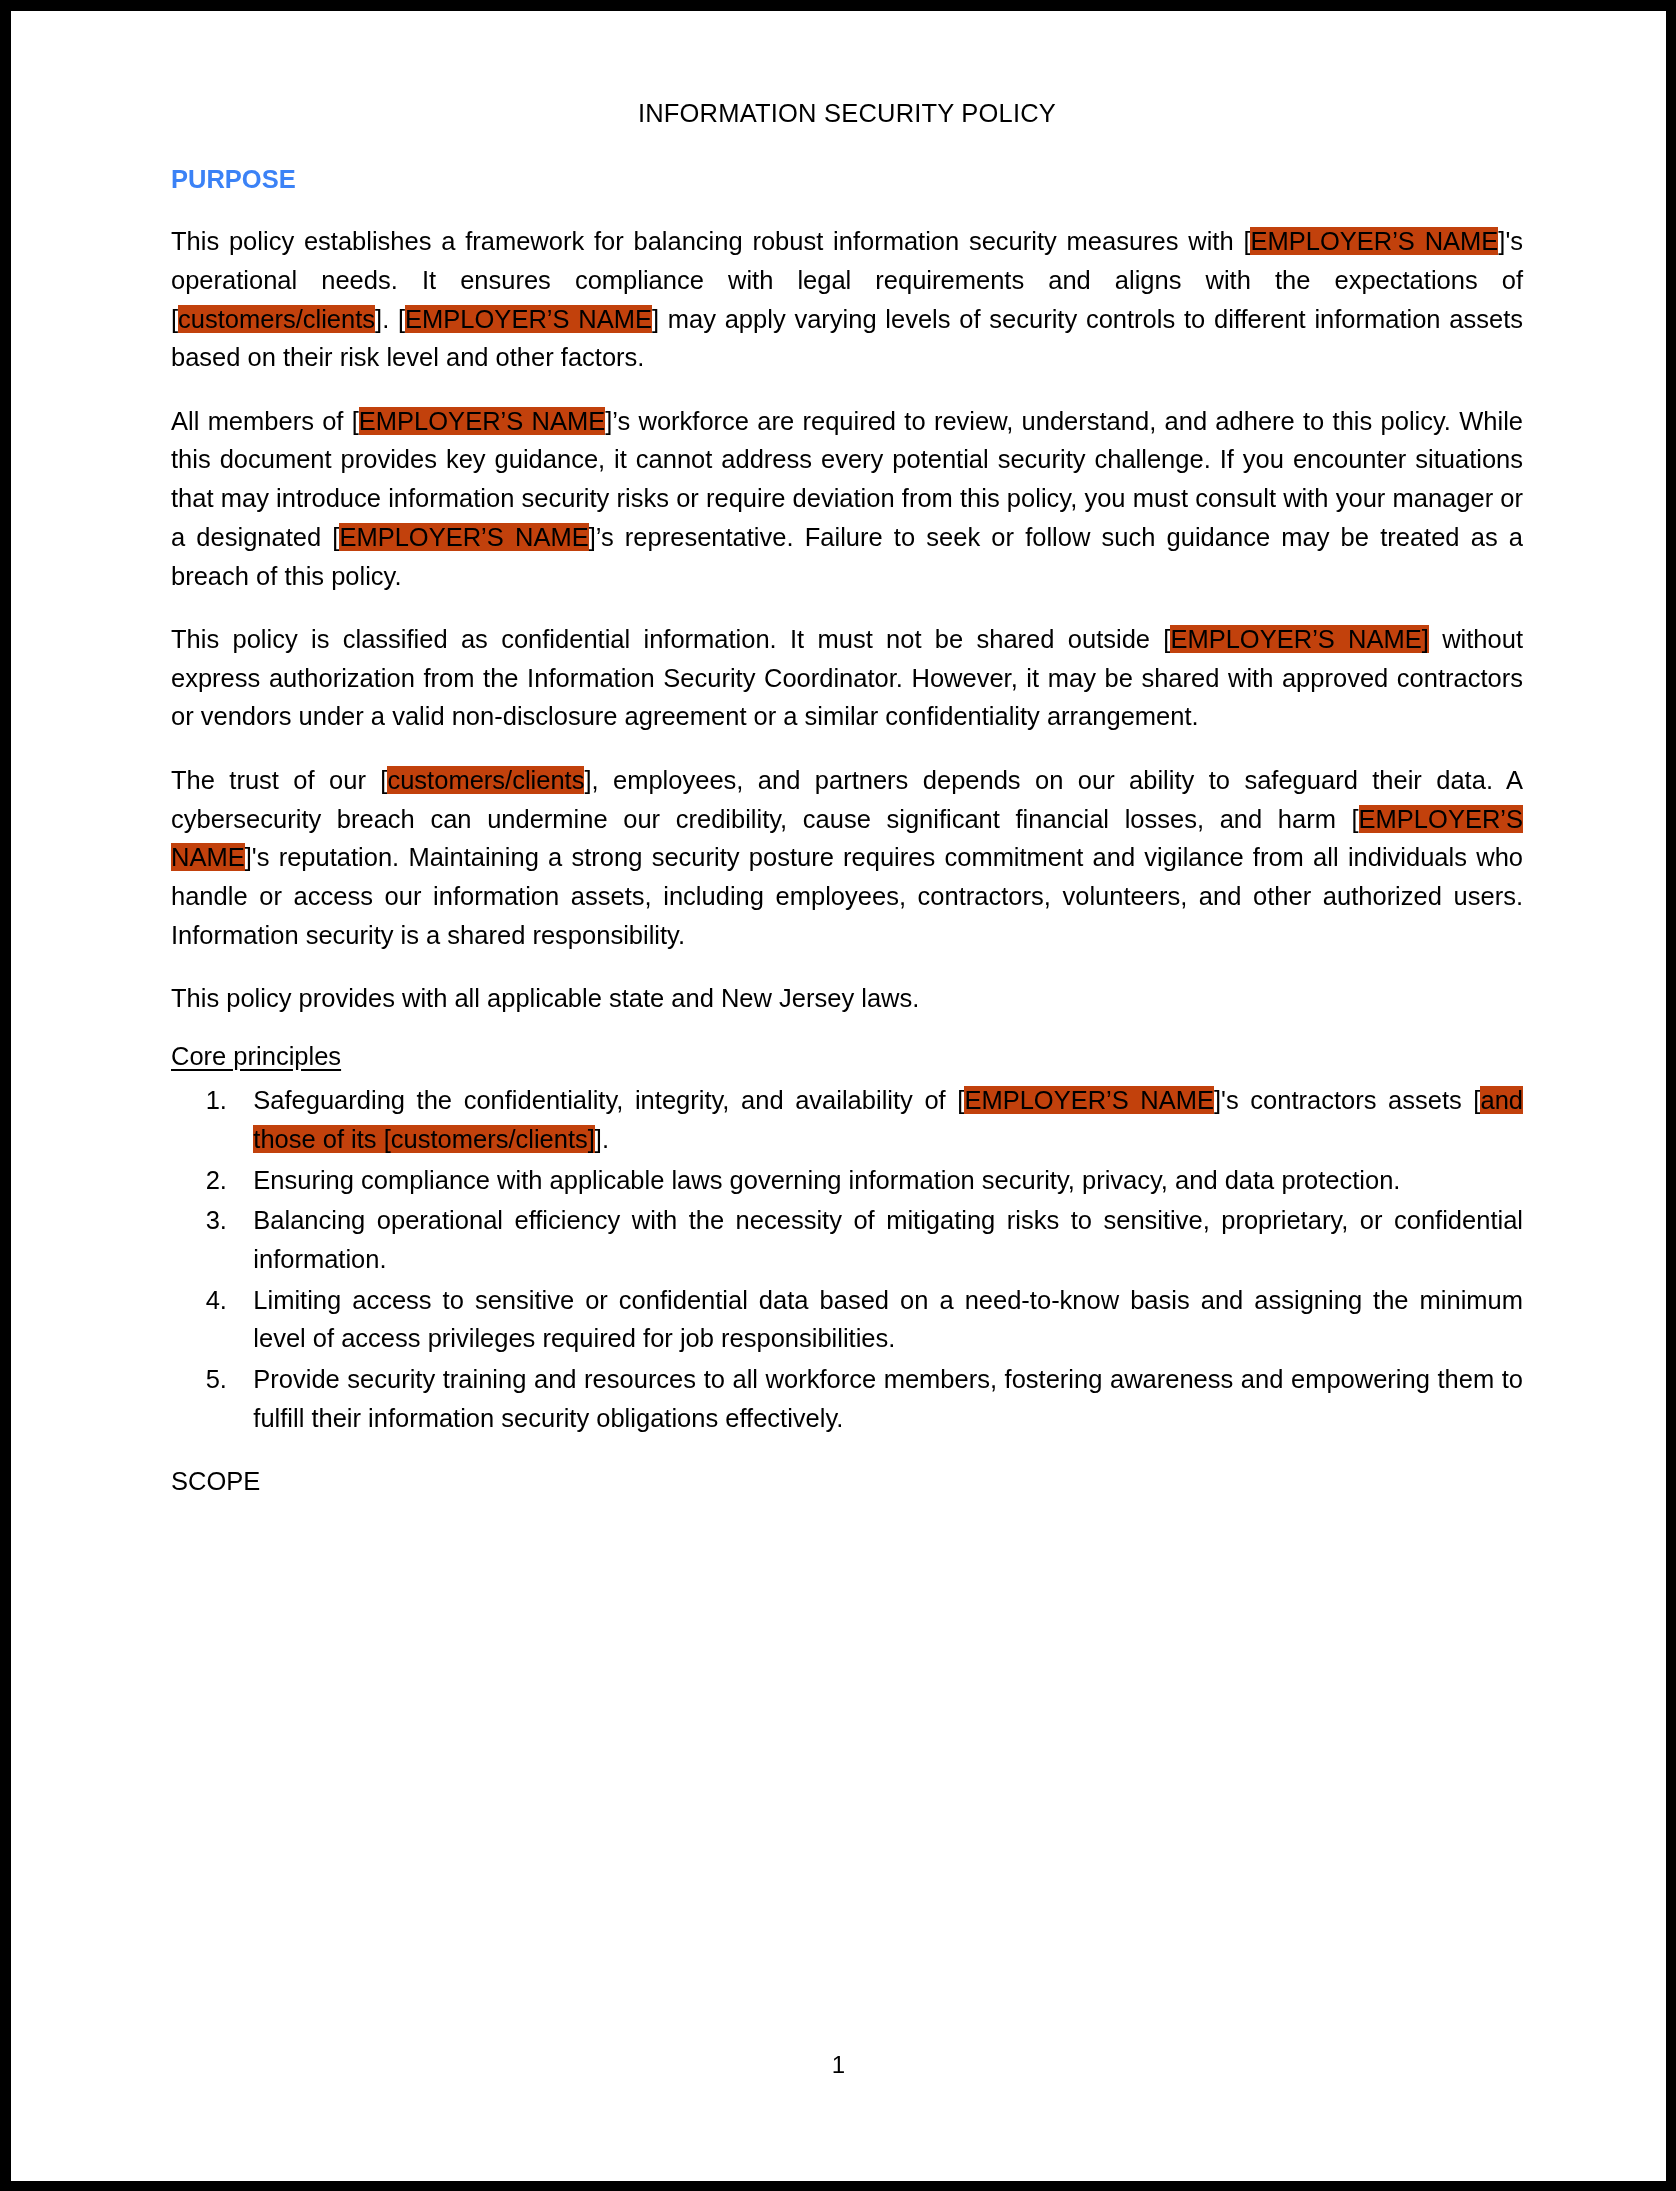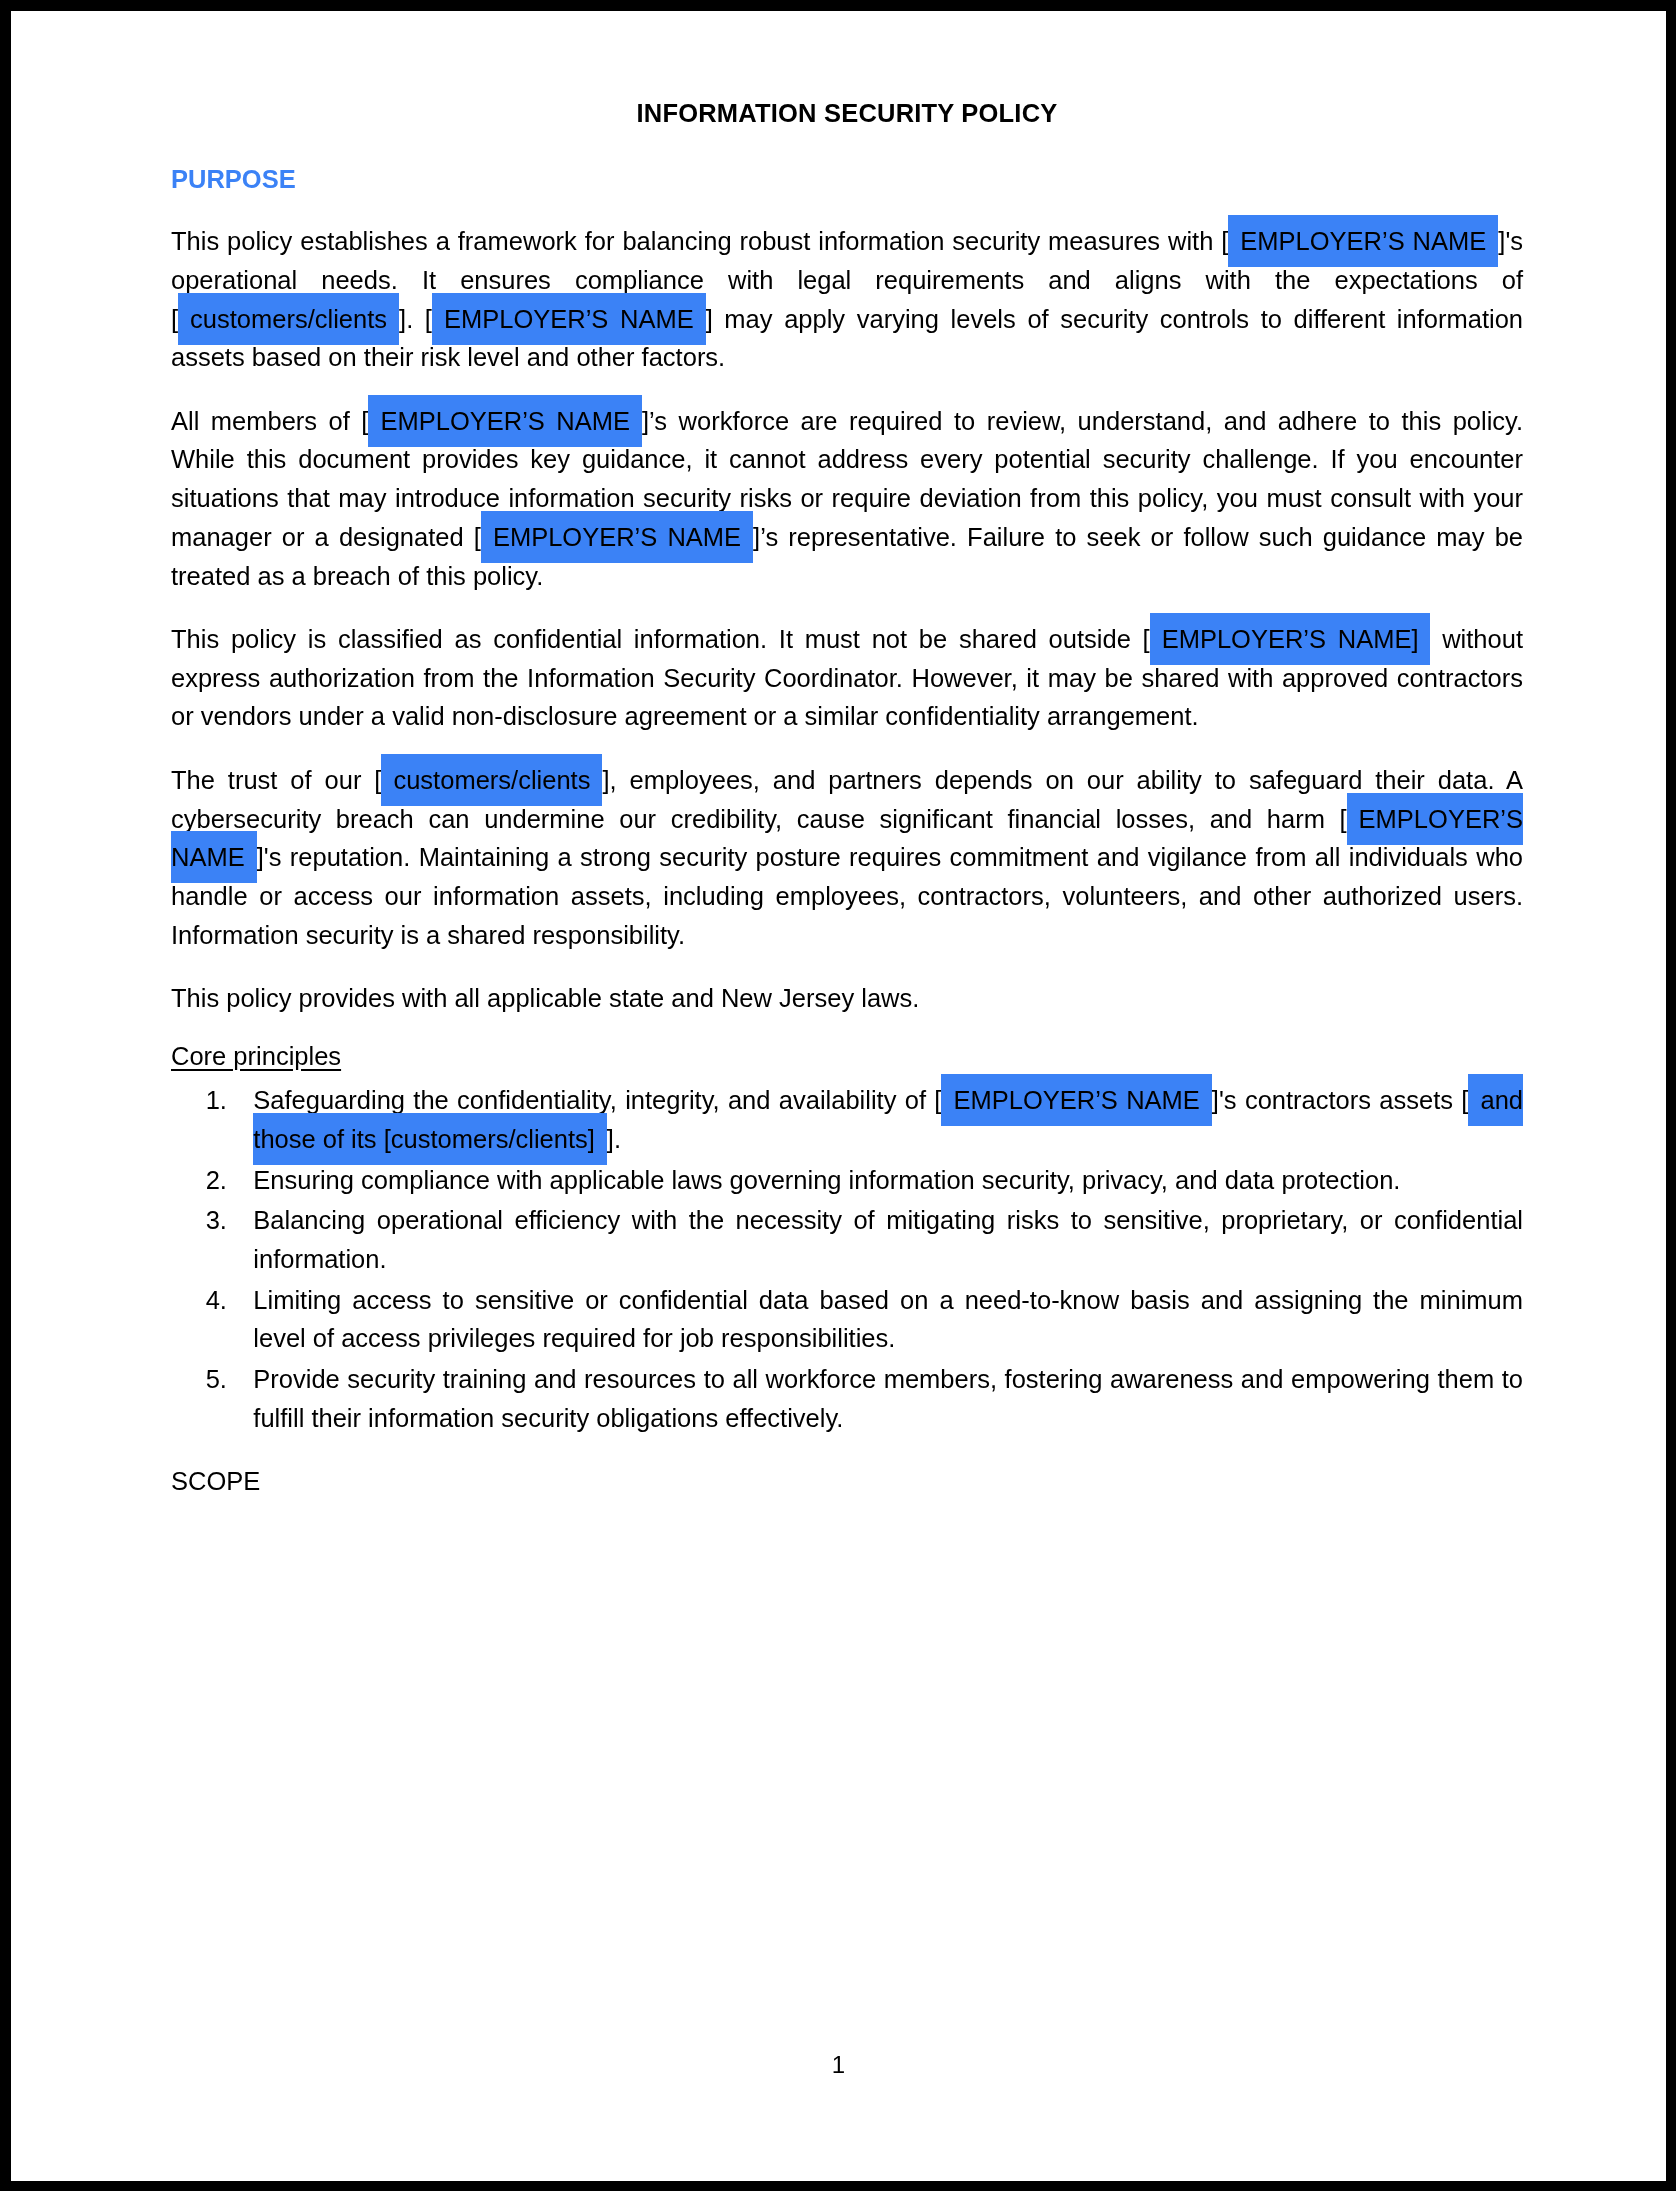--- a/index.html
+++ b/index.html
@@ -18,21 +18,21 @@
     overflow: hidden;
   }
   .content {
     position: absolute;
     left: 160px;
     top: 88px;
     width: 1352px;
   }
   .doc-title {
     text-align: center;
-    font-weight: bold;
+    font-weight: normal;
     font-size: 25.5px;
     color: #000;
     margin: 0 0 37px 0;
     letter-spacing: 0.2px;
   }
   .heading {
     font-weight: bold;
     font-size: 25.5px;
     color: #3b82f6;
     margin: 0 0 28px 0;
@@ -64,23 +64,23 @@
     padding-left: 63px;
     list-style-position: outside;
   }
   ol.principles > li {
     text-align: justify;
     text-justify: inter-word;
     padding-left: 19.3px;
     margin-bottom: 1.8px;
   }
   mark.hl {
-    background: #3b82f6;
+    background: #c2410c;
     color: #000;
-    padding: 12px;
+    padding: 0;
   }
   .scope-heading {
     font-weight: normal;
     font-size: 25.5px;
     color: #000;
     margin: 30px 0 0 0;
   }
   .page-number {
     position: absolute;
     left: 0;

